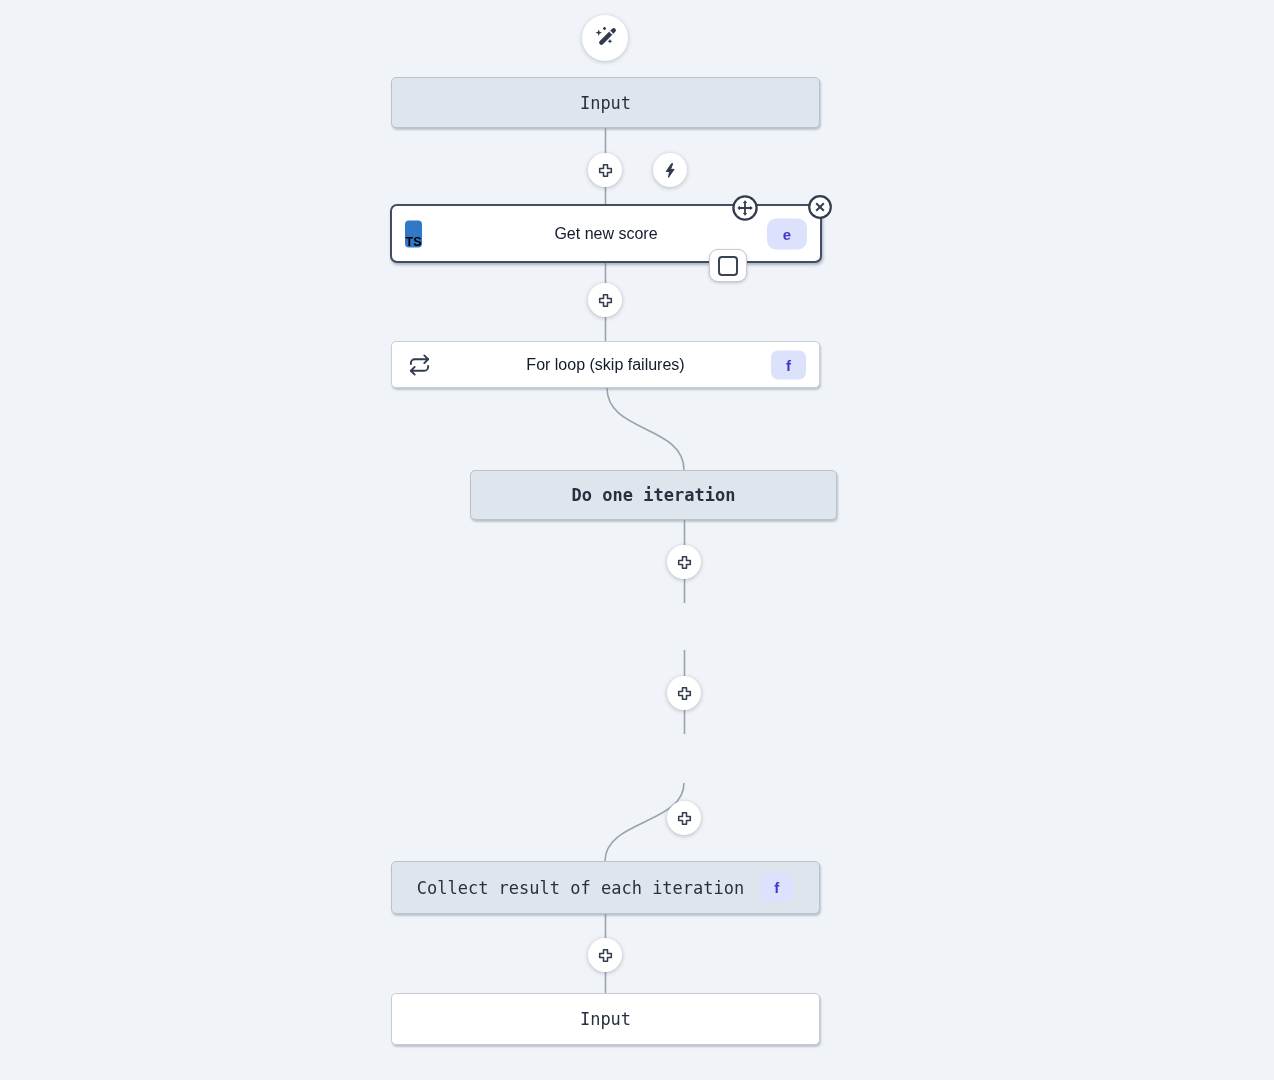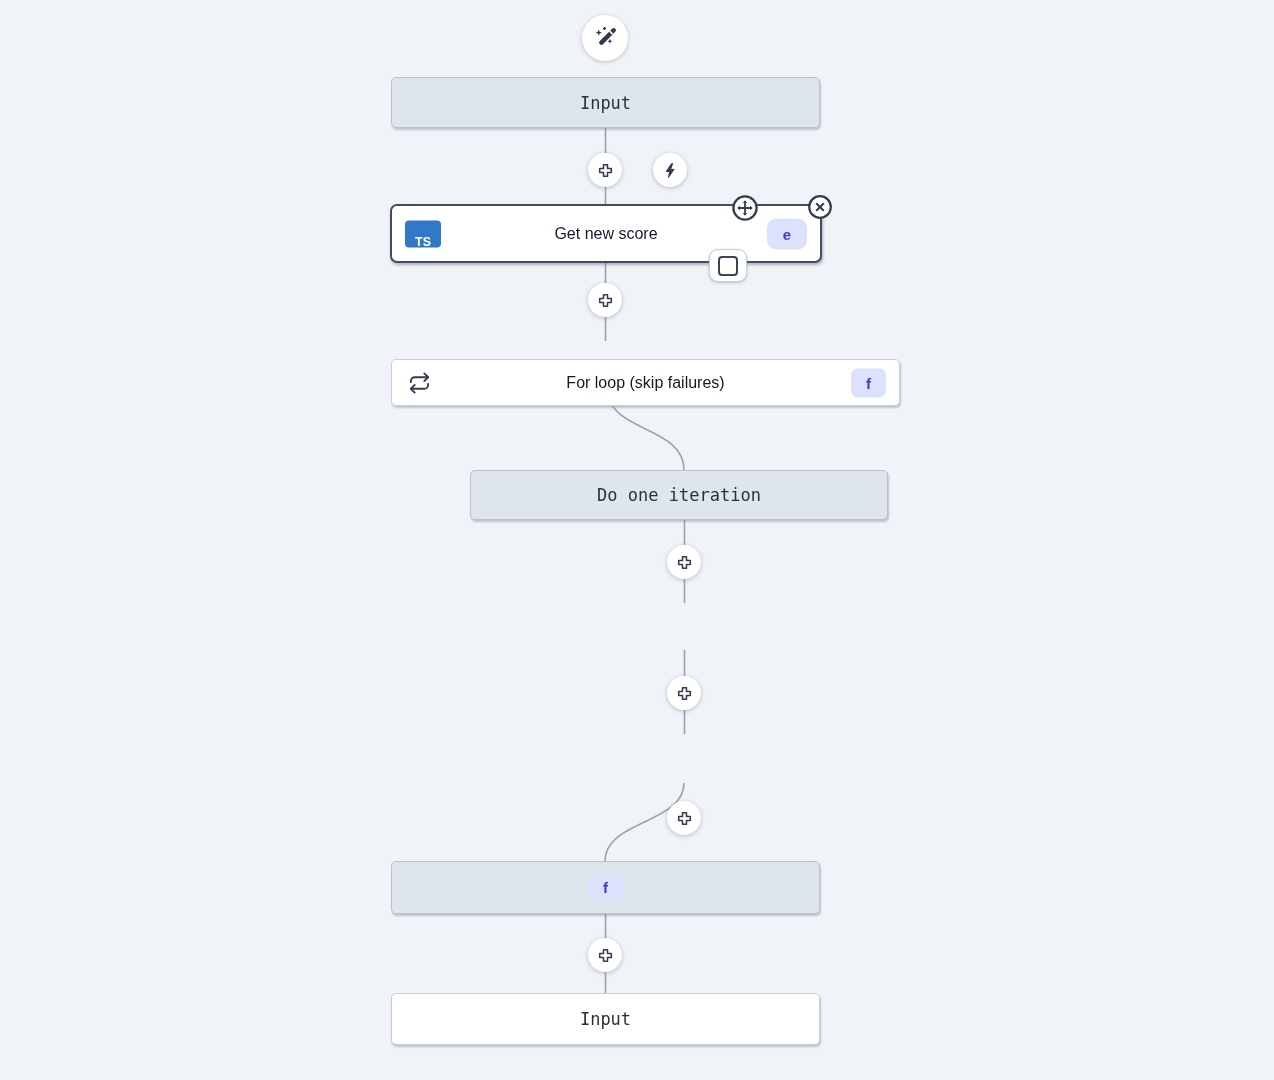--- a/index.html
+++ b/index.html
@@ -26,21 +26,21 @@
          background:#dce2fb;color:#4338ca;font-weight:bold;font-size:15px;
          font-family:"Liberation Sans",sans-serif;
          display:flex;align-items:center;justify-content:center;border-radius:8px;}
   .badge-lg{width:40px;height:31px;border-radius:9px;}
   .badge-sm{width:35px;height:29px;border-radius:7px;}
   .badge-inline{position:static;transform:none;width:35px;height:29px;border-radius:7px;
                 background:#dce2fb;color:#4338ca;font-weight:bold;font-size:15px;
                 font-family:"Liberation Sans",sans-serif;
                 display:flex;align-items:center;justify-content:center;}
 
-  .ts-icon{width:36px;height:27px;background:#3178c6;border-radius:4px;color:#ffffff;
+  .ts-icon{width:17px;height:27px;background:#3178c6;border-radius:4px;color:#000000;
            font-weight:bold;font-size:12.5px;display:flex;align-items:center;
            justify-content:center;padding-top:15px;box-sizing:border-box;
            font-family:"Liberation Sans",sans-serif;}
 
   
   .pin{position:absolute;width:34px;height:34px;border-radius:50%;background:#fff;
        box-shadow:0 1px 4px rgba(90,105,125,.4);display:flex;align-items:center;
        justify-content:center;}
   .wand-pin{left:582px;top:15px;width:46px;height:46px;border-radius:50%;background:#fff;
        position:absolute;box-shadow:0 1px 4px rgba(90,105,125,.35);
@@ -131,34 +131,34 @@
   </div>
 
   <div class="pin" style="left:588px;top:283px;">
     <span style="display:flex;">
       <svg width="17" height="17" viewBox="0 0 24 24">
         <path d="M9.2 3.8h5.6v5.4h5.4v5.6h-5.4v5.4H9.2v-5.4H3.8V9.2h5.4z" fill="#fff" stroke="#333d4d" stroke-width="2.2" stroke-linejoin="round"></path>
       </svg>
     </span>
   </div>
 
-  <div class="node step" style="left:391px;top:341px;width:509px;height:47px;margin-top:18px;">
+  <div class="node step" style="left:391px;top:341px;width:429px;height:47px;">
     <span class="node-icon" style="left:16px;">
       <svg width="23" height="23" viewBox="0 0 24 24" fill="none" stroke="#333d4d" stroke-width="2" stroke-linecap="round" stroke-linejoin="round">
         <path d="m17 2 4 4-4 4"></path>
           <path d="M3 11v-1a4 4 0 0 1 4-4h14"></path>
         <path d="m7 22-4-4 4-4"></path>
           <path d="M21 13v1a4 4 0 0 1-4 4H3"></path>
       </svg>
     </span>
     <span class="center-label">For loop (skip failures)</span>
     <span class="badge badge-sm">f</span>
   </div>
 
-  <div class="node virtual" style="left:470px;top:470px;width:418px;height:50px;">
+  <div class="node virtual" style="left:470px;top:470px;width:367px;height:50px;font-weight:bold;">
     <span class="center-label">Do one iteration</span>
   </div>
 
   <div class="pin" style="left:667px;top:545px;">
     <span style="display:flex;">
       <svg width="17" height="17" viewBox="0 0 24 24">
         <path d="M9.2 3.8h5.6v5.4h5.4v5.6h-5.4v5.4H9.2v-5.4H3.8V9.2h5.4z" fill="#fff" stroke="#333d4d" stroke-width="2.2" stroke-linejoin="round"></path>
       </svg>
     </span>
   </div>
@@ -175,20 +175,21 @@
 
   <div class="pin" style="left:667px;top:801px;">
     <span style="display:flex;">
       <svg width="17" height="17" viewBox="0 0 24 24">
         <path d="M9.2 3.8h5.6v5.4h5.4v5.6h-5.4v5.4H9.2v-5.4H3.8V9.2h5.4z" fill="#fff" stroke="#333d4d" stroke-width="2.2" stroke-linejoin="round"></path>
       </svg>
     </span>
   </div>
 
   <div class="node virtual" style="left:391px;top:861px;width:429px;height:53px;gap:15px;">
+    <span class="center-label">Collect result of each iteration</span>
     <span class="badge-inline">f</span>
   </div>
 
   <div class="pin" style="left:588px;top:938px;">
     <span style="display:flex;">
       <svg width="17" height="17" viewBox="0 0 24 24">
         <path d="M9.2 3.8h5.6v5.4h5.4v5.6h-5.4v5.4H9.2v-5.4H3.8V9.2h5.4z" fill="#fff" stroke="#333d4d" stroke-width="2.2" stroke-linejoin="round"></path>
       </svg>
     </span>
   </div>

